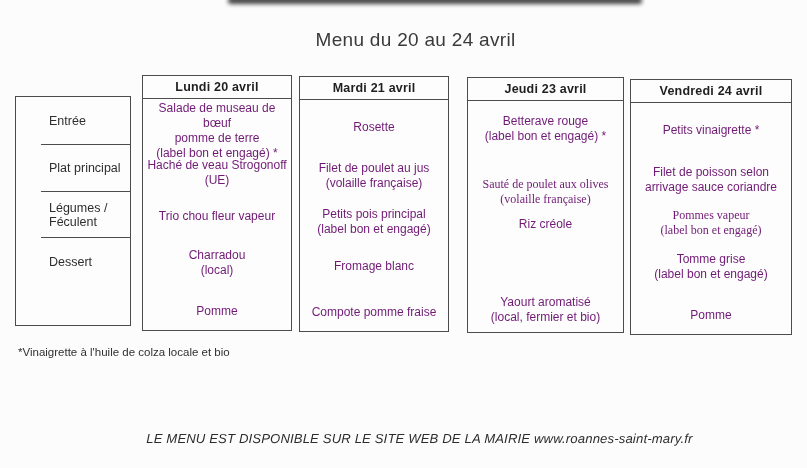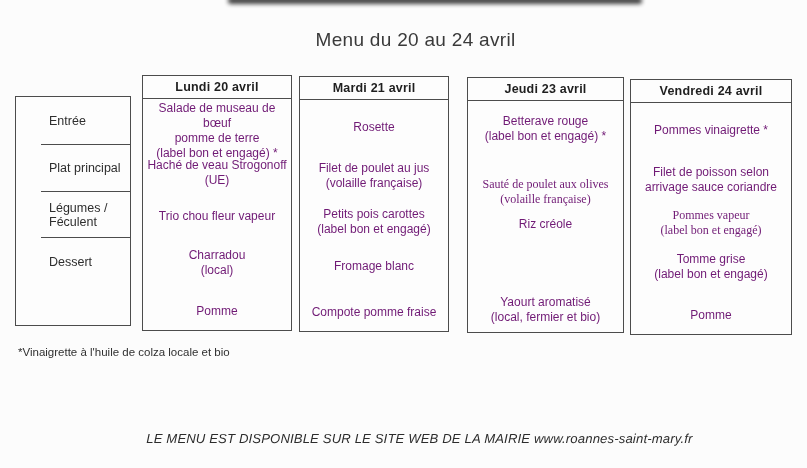--- a/index.html
+++ b/index.html
@@ -77,40 +77,40 @@
   <div class="menu-item" style="top:172px;">Charradou
 (local)</div>
   <div class="menu-item" style="top:228px;">Pomme</div>
 </div>
 
 <div class="day-col" style="left:299px;top:76px;width:148px;">
   <div class="day-header">Mardi 21 avril</div>
   <div class="menu-item" style="top:43px;">Rosette</div>
   <div class="menu-item" style="top:84px;">Filet de poulet au jus
 (volaille française)</div>
-  <div class="menu-item" style="top:130px;">Petits pois carottes
+  <div class="menu-item" style="top:130px;">Petits pois principal
 (label bon et engagé)</div>
   <div class="menu-item" style="top:182px;">Fromage blanc</div>
   <div class="menu-item" style="top:228px;">Compote pomme fraise</div>
 </div>
 
 <div class="day-col" style="left:467px;top:77px;width:155px;">
   <div class="day-header">Jeudi 23 avril</div>
   <div class="menu-item" style="top:36px;">Betterave rouge
 (label bon et engagé) *</div>
   <div class="menu-item" style="top:99px;font-family:Liberation Serif, serif;">Sauté de poulet aux olives
 (volaille française)</div>
   <div class="menu-item" style="top:139px;">Riz créole</div>
   <div class="menu-item" style="top:217px;">Yaourt aromatisé
 (local, fermier et bio)</div>
 </div>
 
 <div class="day-col" style="left:630px;top:79px;width:160px;">
   <div class="day-header">Vendredi 24 avril</div>
-  <div class="menu-item" style="top:43px;">Pommes vinaigrette *</div>
+  <div class="menu-item" style="top:43px;">Petits vinaigrette *</div>
   <div class="menu-item" style="top:85px;">Filet de poisson selon
 arrivage sauce coriandre</div>
   <div class="menu-item" style="top:128px;font-family:Liberation Serif, serif;">Pommes vapeur
 (label bon et engagé)</div>
   <div class="menu-item" style="top:172px;">Tomme grise
 (label bon et engagé)</div>
   <div class="menu-item" style="top:228px;">Pomme</div>
 </div>
 
 <div class="footnote">*Vinaigrette à l'huile de colza locale et bio</div>

